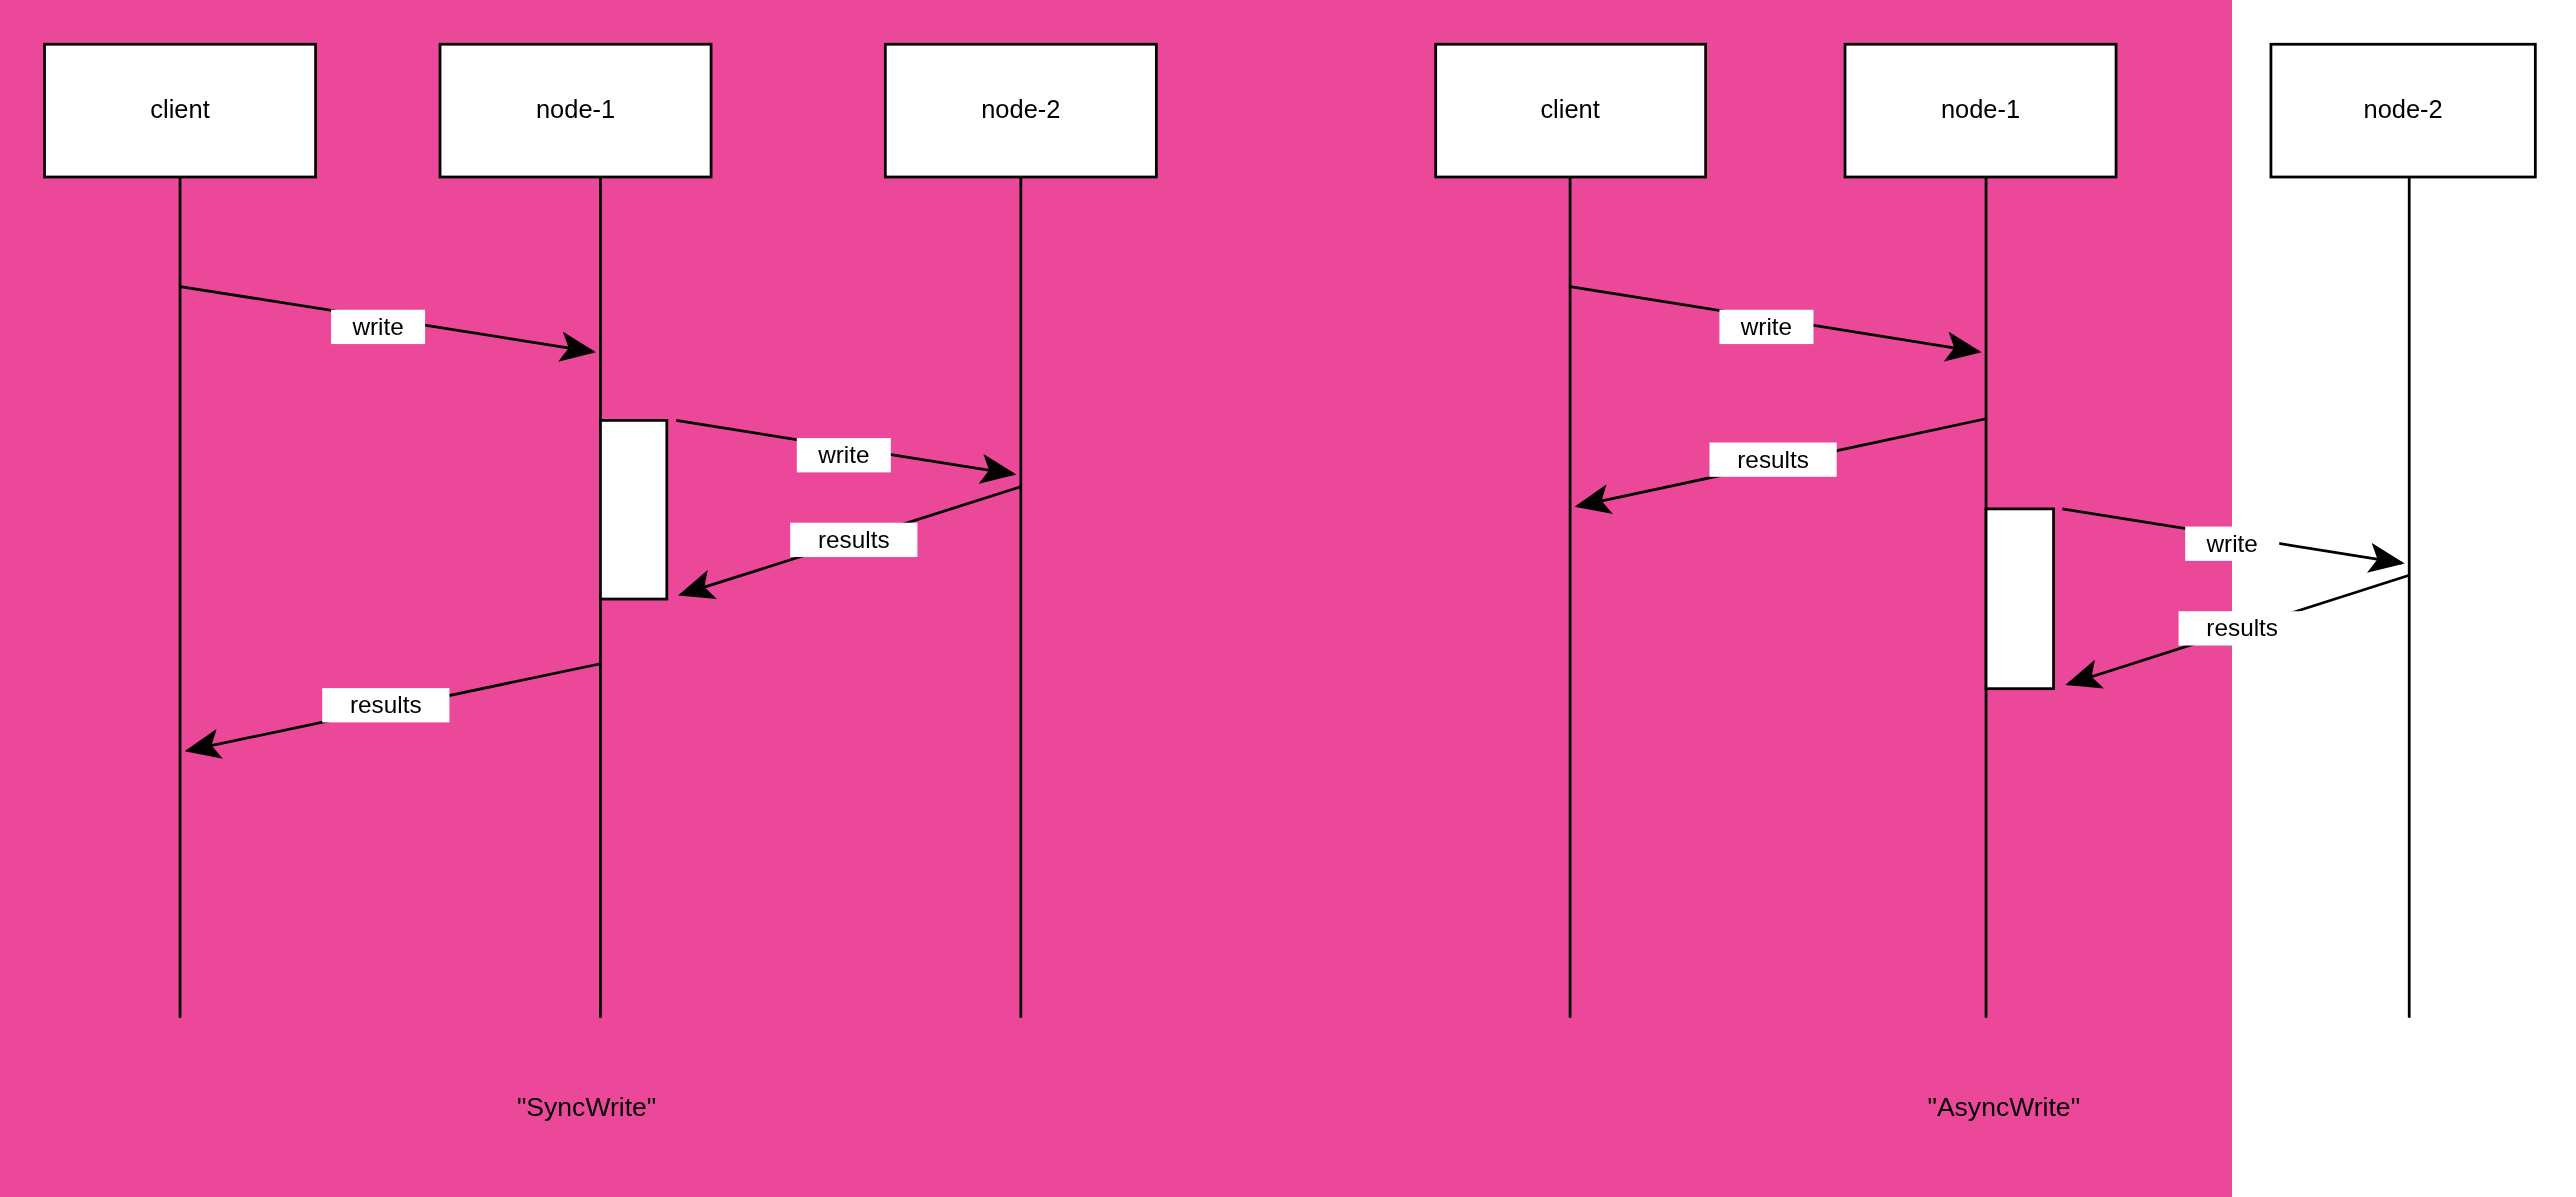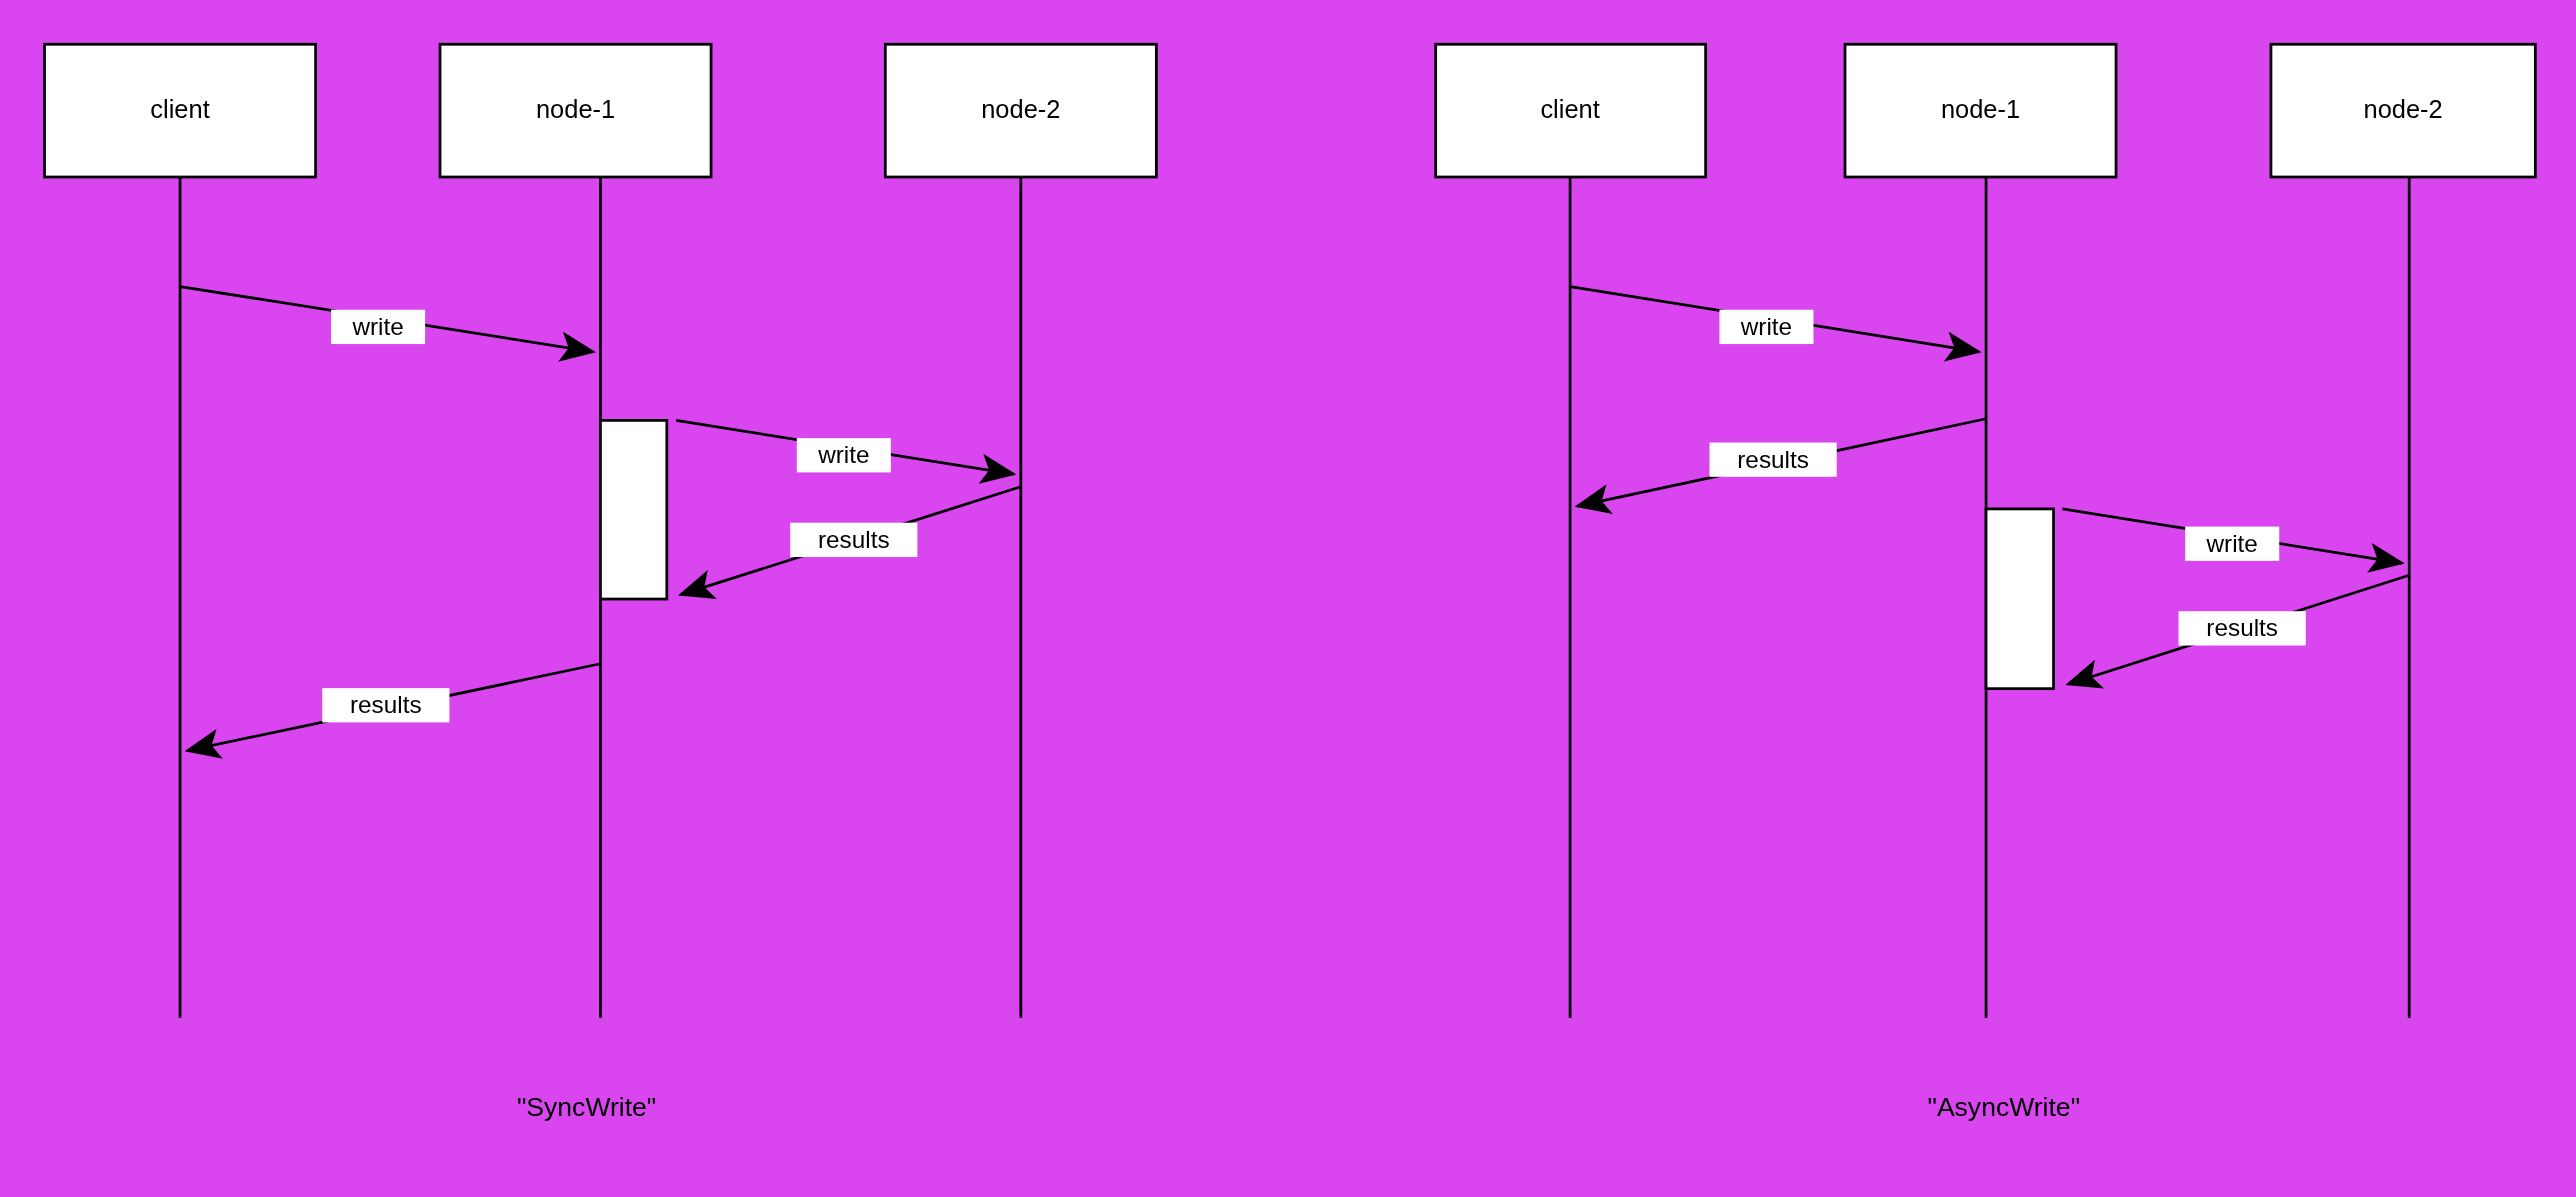--- a/index.html
+++ b/index.html
@@ -10,23 +10,23 @@
   }
   body {
     width: 2576px;
     height: 1197px;
     font-family: "Liberation Sans", sans-serif;
     color: #000000;
     overflow: hidden;
   }
   #canvas {
     position: relative;
-    width: 2576px;
+    width: 2232px;
     height: 1197px;
-    background: #d946ef;
+    background: #ec4899;
   }
   svg.diagram-svg {
     position: absolute;
     top: 0;
     left: 0;
     width: 2576px;
     height: 1197px;
     display: block;
   }
   .participant-label {

